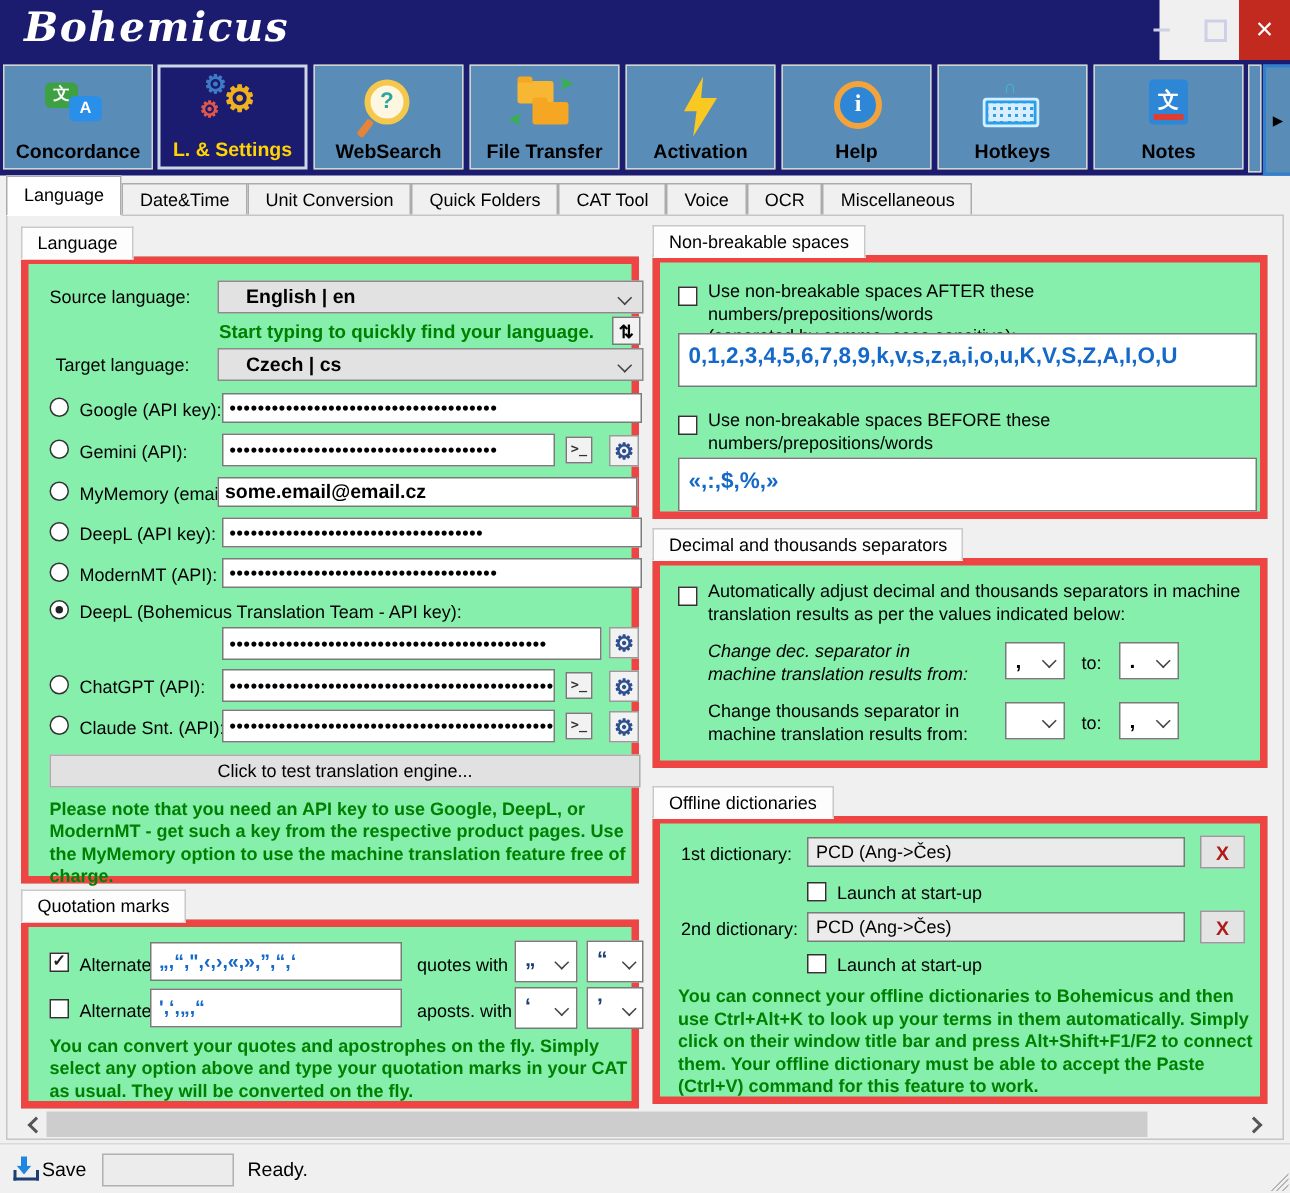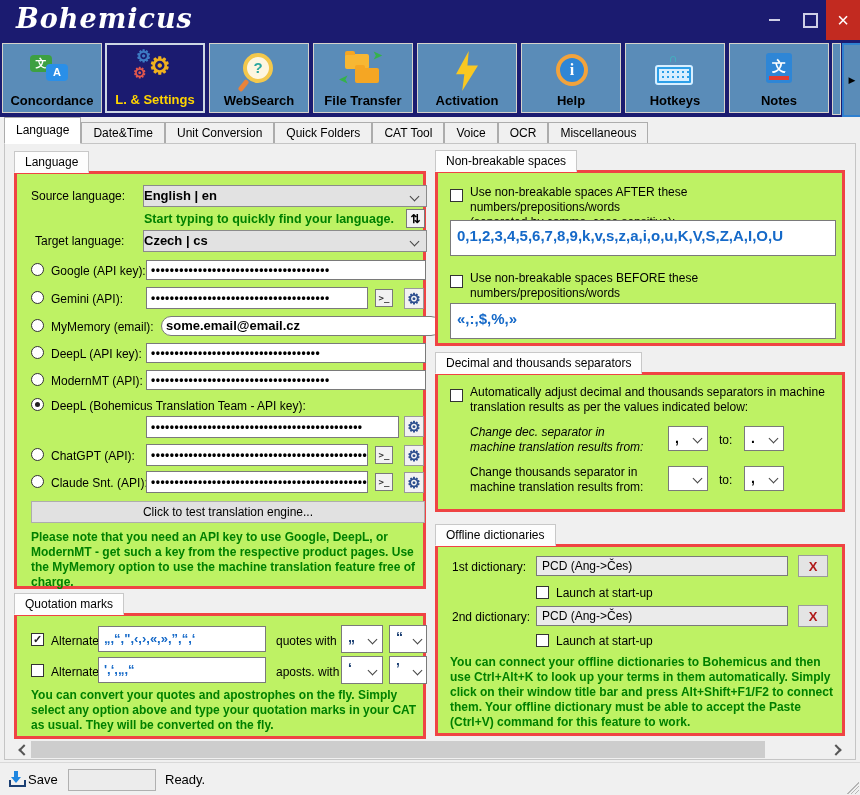--- a/index.html
+++ b/index.html
@@ -1,20 +1,20 @@
 <!DOCTYPE html>
 <html><head>
 <meta charset="utf-8">
 <style>
   html,body{margin:0;padding:0;}
   body{width:860px;height:795px;position:relative;overflow:hidden;
        font-family:"Liberation Sans",sans-serif;font-size:12px;color:#000;background:#f0f0f0;}
   .abs{position:absolute;}
   
-  .titlebar{left:0;top:0;width:860px;height:40px;background:#1b1b70;}
+  .titlebar{left:0;top:0;width:773px;height:40px;background:#1b1b70;}
   .logo{left:16px;top:3px;font-family:"DejaVu Serif",serif;font-style:italic;font-weight:bold;
         font-size:27px;color:#ffffff;letter-spacing:1px;}
   .wbtn{top:0;width:36px;height:40px;display:flex;align-items:center;justify-content:center;}
   .min-glyph{width:11px;height:2px;background:#cfcfe6;}
   .max-glyph{width:11px;height:11px;border:2px solid #cfcfe6;}
   .closebtn{background:#c22a20;}
   .close-glyph{color:#fff;font-size:20px;line-height:20px;font-weight:normal;}
   
   .toolbar{left:0;top:40px;width:860px;height:77px;background:#1b1b70;}
   .tbtn{top:3px;width:100px;height:70px;background:#5a8cb8;border:1px solid #d6d3cb;
@@ -72,24 +72,24 @@
         display:flex;align-items:center;justify-content:center;color:#000;font-size:9px;}
   
   .tabstrip{left:4px;top:122px;height:22px;display:flex;align-items:flex-end;}
   .tab{border:1px solid #acacac;border-bottom:none;background:#f0f0f0;padding:3px 11px 3px 11px;
        font-size:12px;cursor:pointer;height:15px;}
   .tab.active{background:#ffffff;padding-top:5px;height:17px;position:relative;z-index:3;border-bottom:1px solid #fff;}
   .page{left:4px;top:143px;width:852px;height:617px;background:#f0f0f0;border:1px solid #c5c5c5;box-sizing:border-box;}
   
   .gtab{background:#fdfdfd;border:1px solid #c8c8c8;border-bottom:1px solid #fdfdfd;height:20px;
         line-height:20px;padding:0 10px;font-size:12px;z-index:2;}
-  .gbox{background:#bef264;border:3px solid #ef4444;box-sizing:border-box;}
+  .gbox{background:#86efac;border:5px solid #ef4444;box-sizing:border-box;}
   
   .combo{height:22px;background:#e2e2e2;border:1px solid #8b8b8b;box-sizing:border-box;
-         font-weight:bold;font-size:13px;line-height:20px;padding-left:0;cursor:pointer;}
+         font-weight:bold;font-size:13px;line-height:20px;padding-left:18px;cursor:pointer;}
   .chev{position:absolute;right:8px;top:7px;width:6px;height:6px;border-right:1px solid #444;
         border-bottom:1px solid #444;transform:rotate(45deg);}
   .sel{background:#fff;border:1px solid #7a7a7a;box-sizing:border-box;cursor:pointer;
        font-weight:bold;font-size:14px;}
   .sel .v{position:absolute;left:6px;top:3px;}
   .field{background:#fff;border:1px solid #7a7a7a;box-sizing:border-box;overflow:hidden;white-space:nowrap;}
   .dots{font-weight:bold;font-size:12px;letter-spacing:0.5px;line-height:18px;padding-left:4px;display:block;}
   .radio{width:13px;height:13px;border:1px solid #333;border-radius:50%;background:#fff;box-sizing:border-box;cursor:pointer;}
   .radio.on:after{content:"";position:absolute;left:3px;top:3px;width:5px;height:5px;border-radius:50%;background:#222;}
   .cb{width:13px;height:13px;border:1px solid #333;background:#fff;box-sizing:border-box;cursor:pointer;
@@ -258,21 +258,21 @@
         <span>&gt;_</span>
       </div>
     <div class="abs sqbtn gearbtn" style="left:387px;top:1px;width:20px;height:21px;">
         <span>⚙</span>
       </div>
   </div>
 
   <div class="abs" style="left:0;top:142px;width:410px;height:22px;">
     <span class="abs radio" style="left:14px;top:3px;"></span>
     <span class="abs" style="left:34px;top:4px;">MyMemory (email):</span>
-    <div class="abs field" style="left:144px;top:0;width:280px;height:20px;font-weight:bold;font-size:13px;line-height:18px;padding-left:4px;border-radius:10px;">some.email@email.cz</div>
+    <div class="abs field" style="left:126px;top:0;width:280px;height:20px;font-weight:bold;font-size:13px;line-height:18px;padding-left:4px;">some.email@email.cz</div>
   </div>
 
   <div class="abs" style="left:0;top:169px;width:410px;height:22px;">
     <span class="abs radio" style="left:14px;top:3px;"></span>
     <span class="abs" style="left:34px;top:4px;">DeepL (API key):</span>
     <div class="abs field" style="left:129px;top:0;width:280px;height:20px;">
         <span class="dots">••••••••••••••••••••••••••••••••••••</span>
       </div>
   </div>
 

